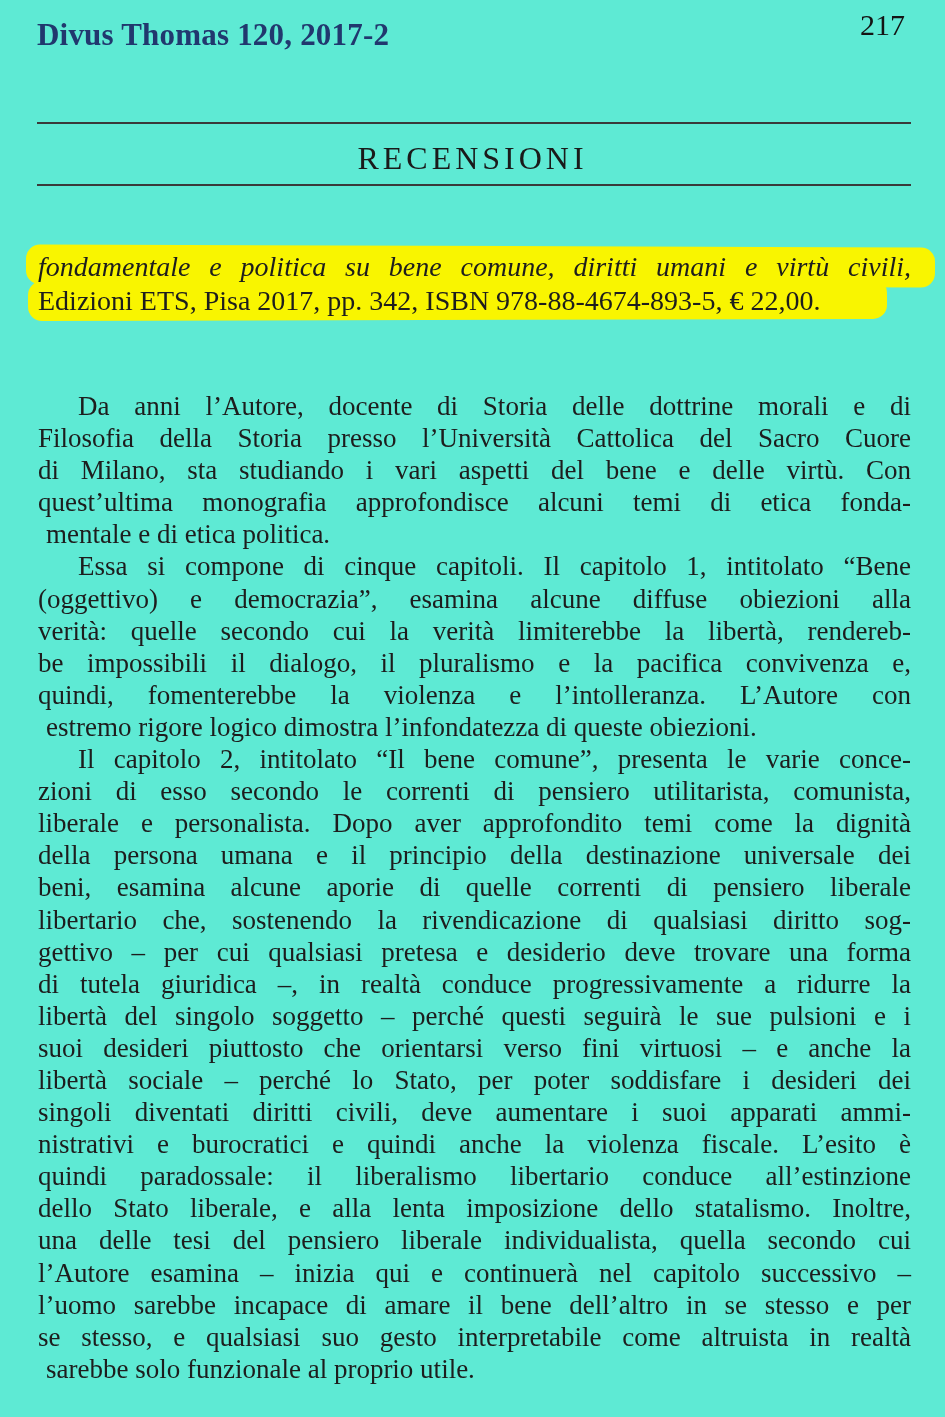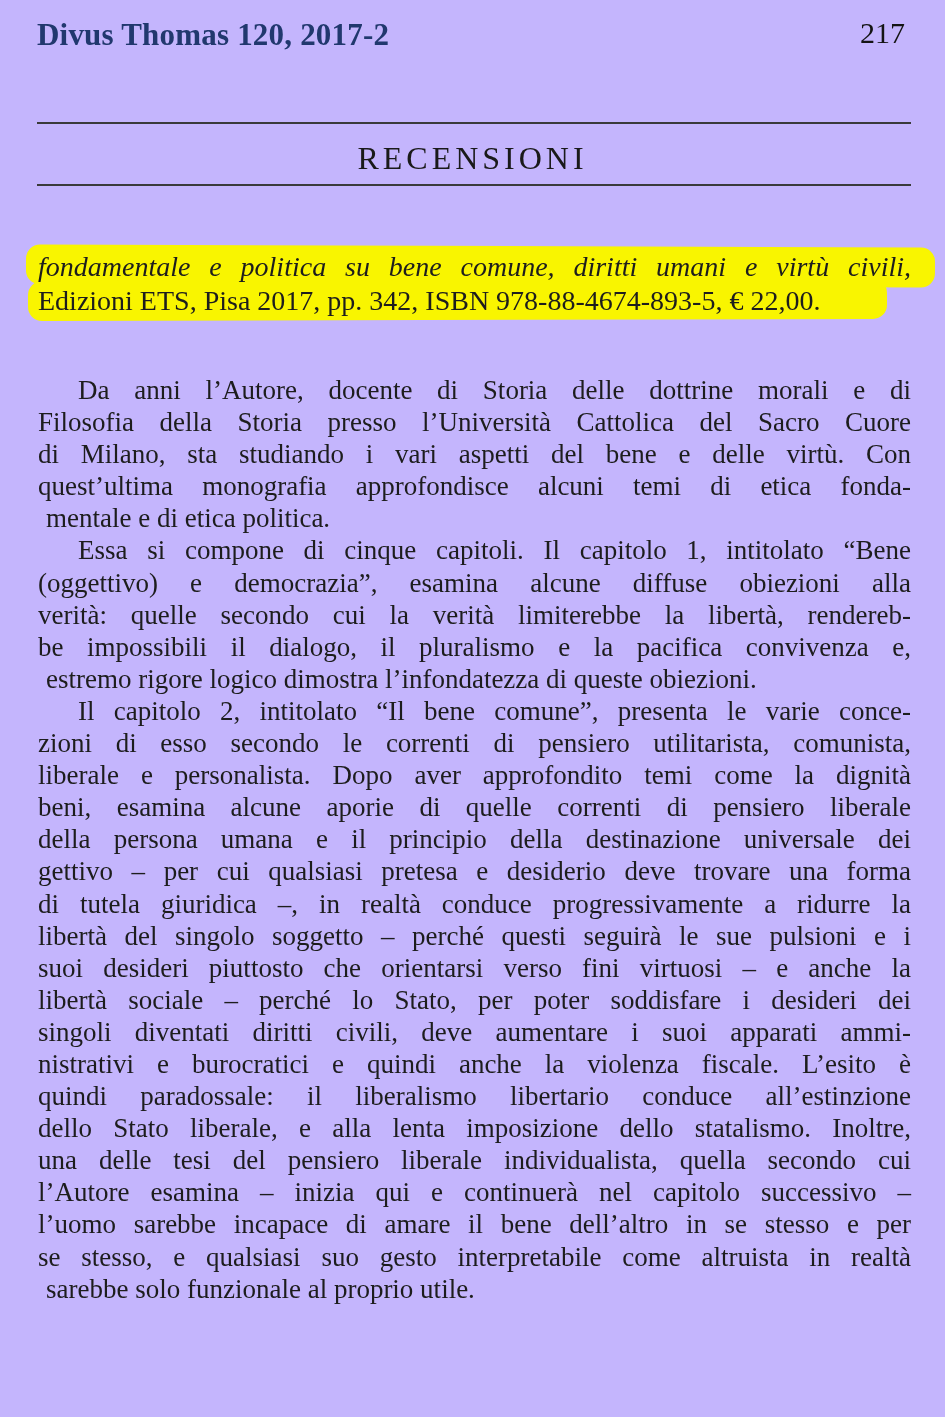--- a/index.html
+++ b/index.html
@@ -1,37 +1,37 @@
 <!DOCTYPE html>
 <html lang="it"><head>
 <meta charset="utf-8">
 <style>
   html, body { margin: 0; padding: 0; background: #ffffff; }
   .page {
     position: relative;
     width: 945px;
     height: 1417px;
-    background: #c4b5fd;
+    background: #5eead4;
     font-family: "Liberation Serif", "DejaVu Serif", serif;
     color: #1d1d1d;
     overflow: hidden;
   }
   .journal-title {
     position: absolute;
     left: 37px;
     top: 17px;
     font-size: 31px;
     font-weight: bold;
     letter-spacing: 0.2px;
     color: #21386e;
   }
   .page-number {
     position: absolute;
     right: 40px;
-    top: 16px;
+    top: 8px;
     font-size: 30px;
     color: #141414;
   }
   .rule {
     position: absolute;
     left: 37px;
     width: 874px;
     height: 2px;
     background: #3a3a3a;
   }
@@ -73,21 +73,21 @@
   }
   .hl-1 { left: 16px; right: -21px; transform: rotate(-0.25deg); }
   .hl-2 { left: -12px; right: -24px; transform: rotate(0.2deg); }
   .hl-3 { left: -10px; right: 24px; transform: rotate(-0.15deg); }
   .cite-text { position: relative; z-index: 1; }
   .sc { font-variant: small-caps; }
   .it { font-style: italic; }
   .body-text {
     position: absolute;
     left: 38px;
-    top: 374px;
+    top: 390px;
     width: 873px;
     font-size: 27px;
     line-height: 32.1px;
   }
   .bline {
     text-align: justify;
     text-align-last: justify;
     height: 32.1px;
     white-space: nowrap;
   }
@@ -123,26 +123,28 @@
   <div class="body-text">
       <div class="bline para-first">Da anni l’Autore, docente di Storia delle dottrine morali e di</div>
       <div class="bline">Filosofia della Storia presso l’Università Cattolica del Sacro Cuore</div>
       <div class="bline">di Milano, sta studiando i vari aspetti del bene e delle virtù. Con</div>
       <div class="bline">quest’ultima monografia approfondisce alcuni temi di etica fonda-</div>
       <div class="bline para-last">mentale e di etica politica.</div>
       <div class="bline para-first">Essa si compone di cinque capitoli. Il capitolo 1, intitolato “Bene</div>
       <div class="bline">(oggettivo) e democrazia”, esamina alcune diffuse obiezioni alla</div>
       <div class="bline">verità: quelle secondo cui la verità limiterebbe la libertà, rendereb-</div>
       <div class="bline">be impossibili il dialogo, il pluralismo e la pacifica convivenza e,</div>
+      <div class="bline">quindi, fomenterebbe la violenza e l’intolleranza. L’Autore con</div>
       <div class="bline para-last">estremo rigore logico dimostra l’infondatezza di queste obiezioni.</div>
       <div class="bline para-first">Il capitolo 2, intitolato “Il bene comune”, presenta le varie conce-</div>
       <div class="bline">zioni di esso secondo le correnti di pensiero utilitarista, comunista,</div>
       <div class="bline">liberale e personalista. Dopo aver approfondito temi come la dignità</div>
+      <div class="bline">della persona umana e il principio della destinazione universale dei</div>
       <div class="bline">beni, esamina alcune aporie di quelle correnti di pensiero liberale</div>
-      <div class="bline">della persona umana e il principio della destinazione universale dei</div>
+      <div class="bline">libertario che, sostenendo la rivendicazione di qualsiasi diritto sog-</div>
       <div class="bline">gettivo – per cui qualsiasi pretesa e desiderio deve trovare una forma</div>
       <div class="bline">di tutela giuridica –, in realtà conduce progressivamente a ridurre la</div>
       <div class="bline">libertà del singolo soggetto – perché questi seguirà le sue pulsioni e i</div>
       <div class="bline">suoi desideri piuttosto che orientarsi verso fini virtuosi – e anche la</div>
       <div class="bline">libertà sociale – perché lo Stato, per poter soddisfare i desideri dei</div>
       <div class="bline">singoli diventati diritti civili, deve aumentare i suoi apparati ammi-</div>
       <div class="bline">nistrativi e burocratici e quindi anche la violenza fiscale. L’esito è</div>
       <div class="bline">quindi paradossale: il liberalismo libertario conduce all’estinzione</div>
       <div class="bline">dello Stato liberale, e alla lenta imposizione dello statalismo. Inoltre,</div>
       <div class="bline">una delle tesi del pensiero liberale individualista, quella secondo cui</div>

